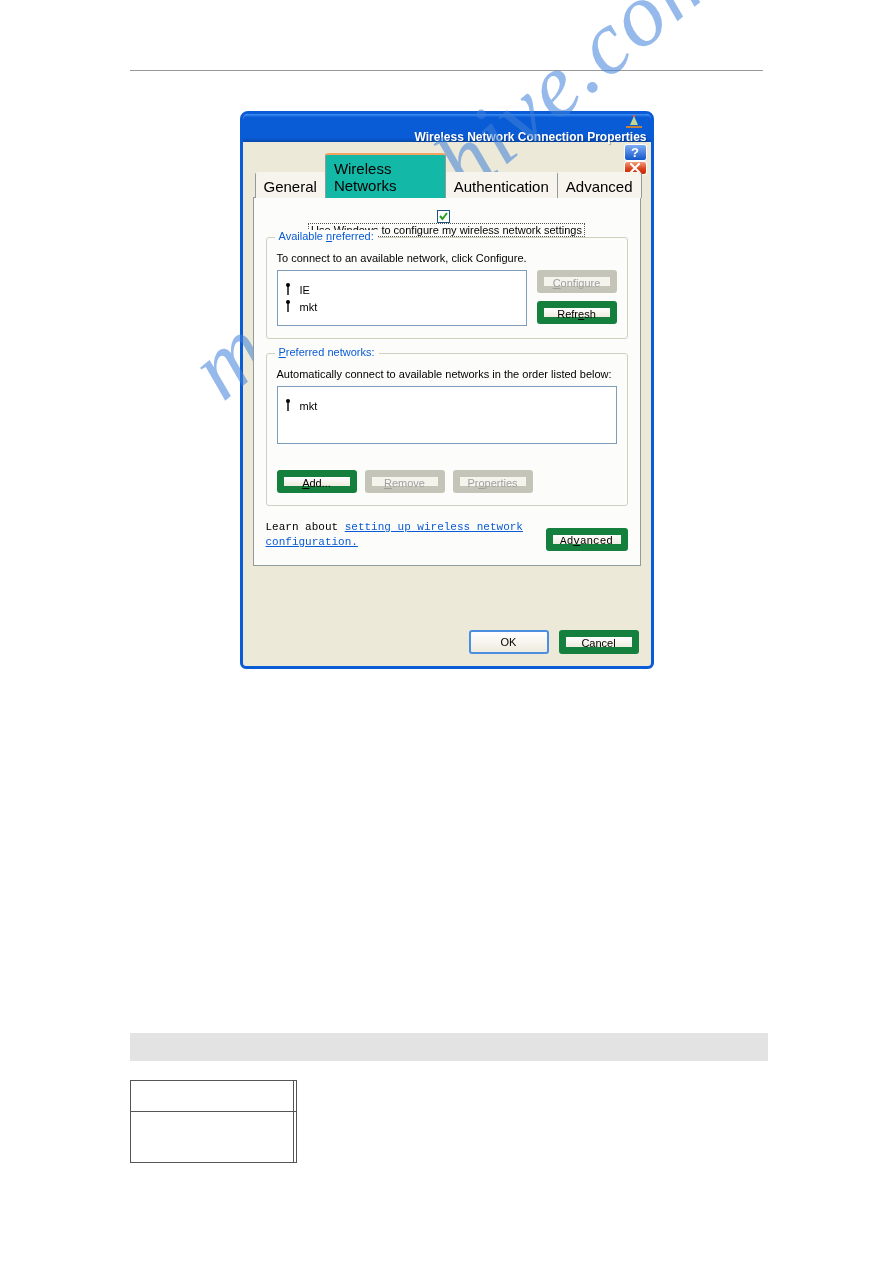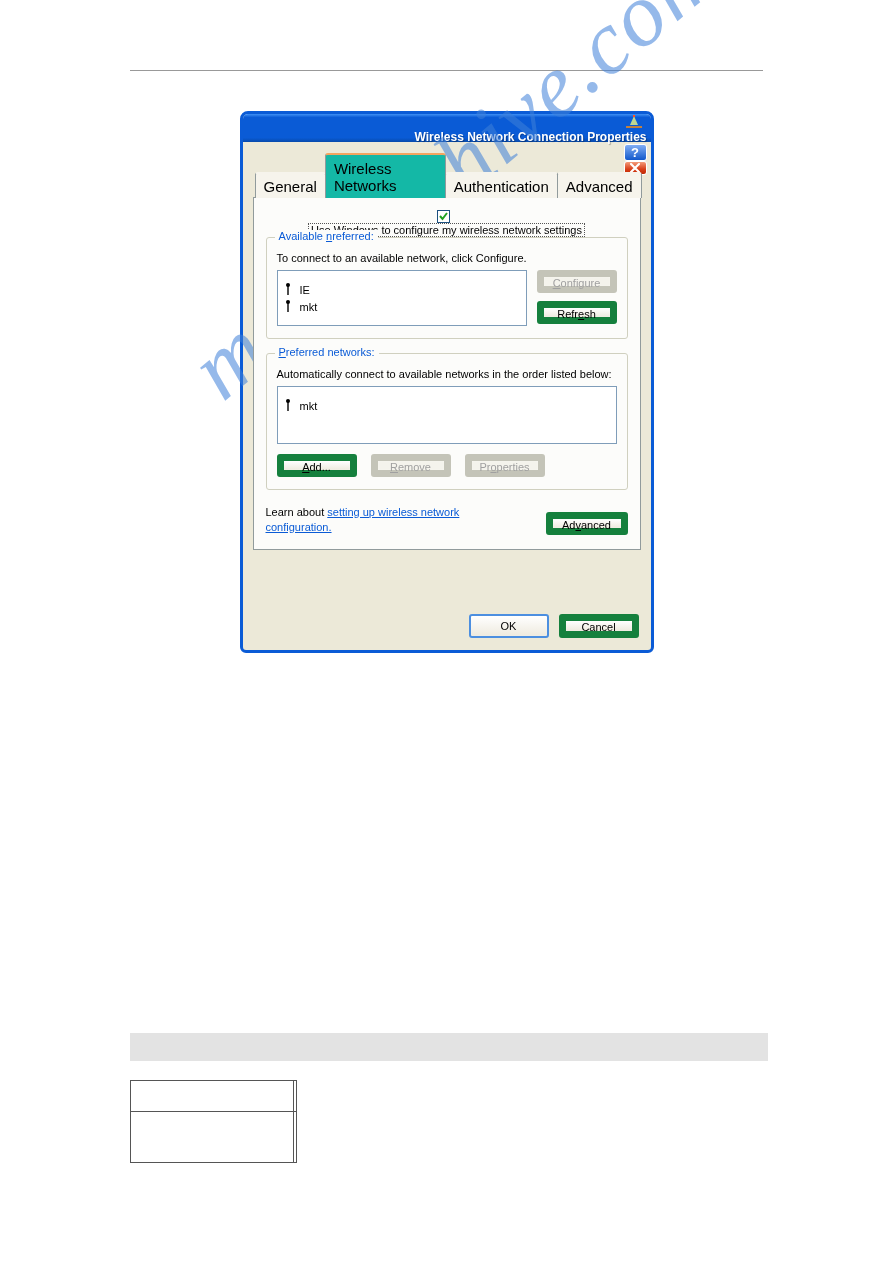--- a/index.html
+++ b/index.html
@@ -193,30 +193,31 @@
     white-space: nowrap;
   }
   .xp-btn.disabled {
     color: #a0a0a0;
     border-color: #c4c4b8;
     background: #f4f3ec;
     cursor: default;
   }
   .row-btns {
     display: flex;
-    gap: 14px;
-    margin-top: 10px;
+    gap: 8px;
+    margin-top: 26px;
   }
   .row-btns .xp-btn { width: 80px; }
 
   .learn-row {
     display: flex;
-    align-items: center;
+    align-items: flex-start;
     justify-content: space-between;
     gap: 20px;
+    font-family: Liberation Mono, monospace;
   }
   .learn-text { flex:1; line-height: 1.35; }
   .learn-text a { color: #0a5bd6; text-decoration: underline; cursor: pointer; }
   .adv-btn { width: 82px; margin-top: 8px; }
 
   .dlg-footer {
     display: flex;
     justify-content: flex-end;
     gap: 10px;
     padding: 10px 12px 12px 0;

